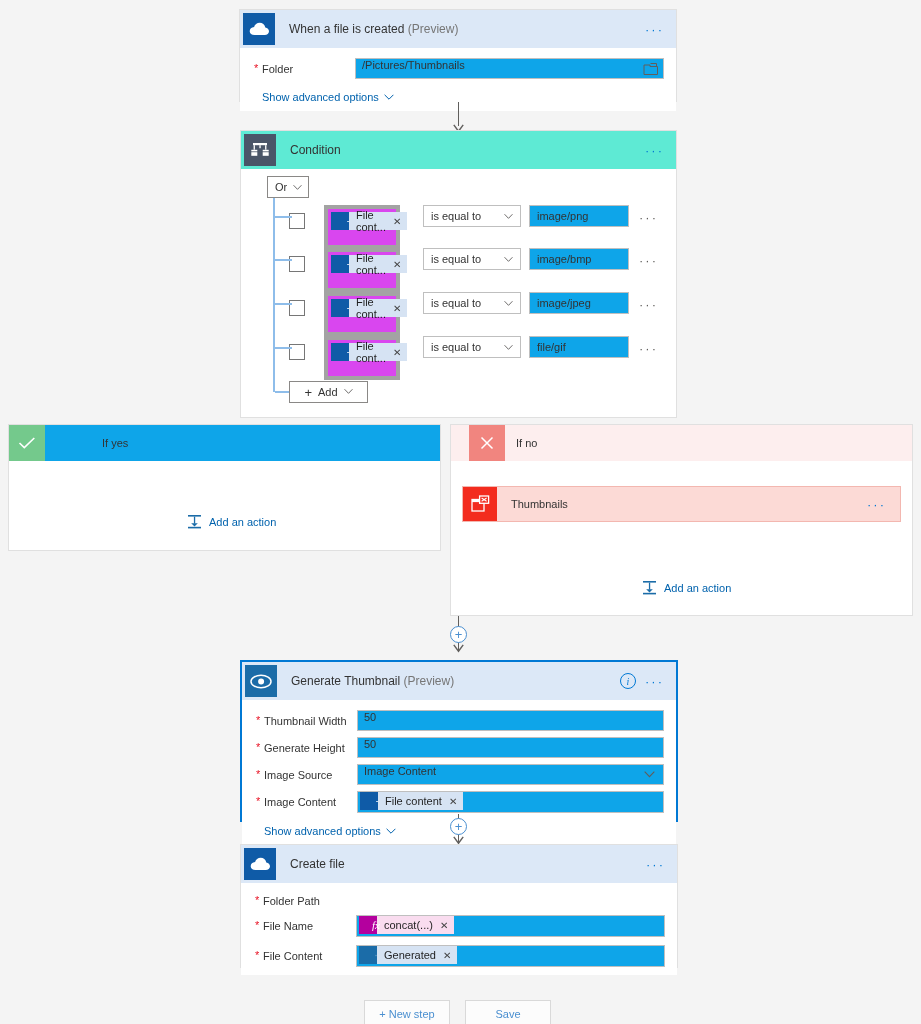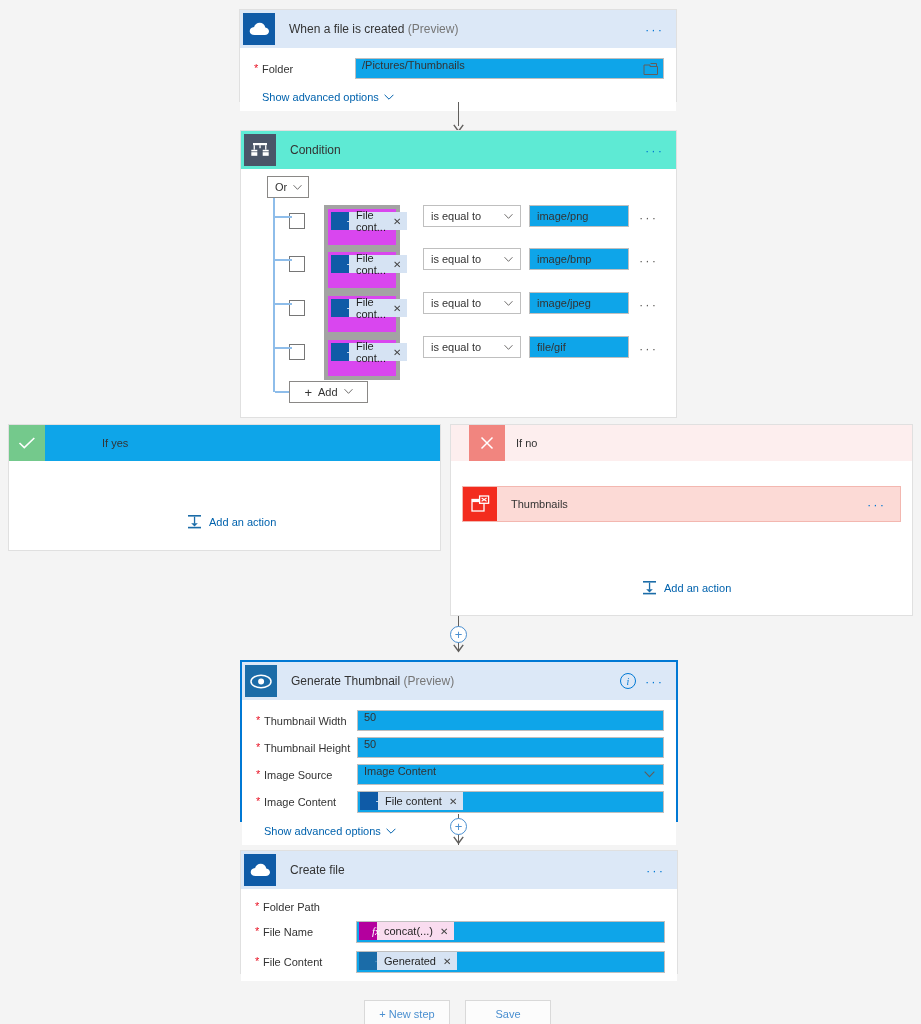--- a/index.html
+++ b/index.html
@@ -551,21 +551,21 @@
           <span class="req">*</span>
           <span>Thumbnail Width</span>
         </div>
         <div class="field">
           <span>50</span>
         </div>
       </div>
       <div class="form-row">
         <div class="form-label">
           <span class="req">*</span>
-          <span>Thumbnail Height</span>
+          <span>Generate Height</span>
         </div>
         <div class="field">
           <span>50</span>
         </div>
       </div>
       <div class="form-row">
         <div class="form-label">
           <span class="req">*</span>
           <span>Image Source</span>
         </div>
@@ -603,21 +603,21 @@
   </div>
 
   <div class="conn" style="left:458px; top:814px; width:12px; height:34px;">
     <div class="conn-line" style="height:31px; left:0; top:0;"></div>
   </div>
   <div class="plus-node" style="left:450px; top:818px;">+</div>
   <svg width="11" height="9" viewBox="0 0 11 9" style="position:absolute; left:453px; top:836px;" aria-hidden="true">
     <path d="M0.8 0.8 L5.5 7.2 L10.2 0.8" fill="none" stroke="#605e5c" stroke-width="1.4"></path>
   </svg>
 
-  <div class="card" style="left:240px; top:844px; width:438px; height:124px;margin-top:6px;">
+  <div class="card" style="left:240px; top:844px; width:438px; height:124px;">
     <div class="card-head" style="background:#dce8f7;">
       <div class="head-icon" style="background:#0f5ba7;">
         <svg width="20" height="14" viewBox="0 0 20 14" aria-hidden="true">
           <path d="M5.6 13h10.2c2.3 0 4.2-1.7 4.2-3.8 0-2-1.6-3.6-3.7-3.8C15.8 2.6 13.4.8 10.7.8 8 .8 5.7 2.6 5.1 5.1 2.5 5.3.7 7.1.7 9.2.7 11.3 2.6 13 5.6 13z" fill="#fff"></path>
         </svg>
       </div>
       <div class="head-title">Create file</div>
       <div class="ellipsis">···</div>
     </div>
     <div class="card-body" style="padding-top:12px;">

